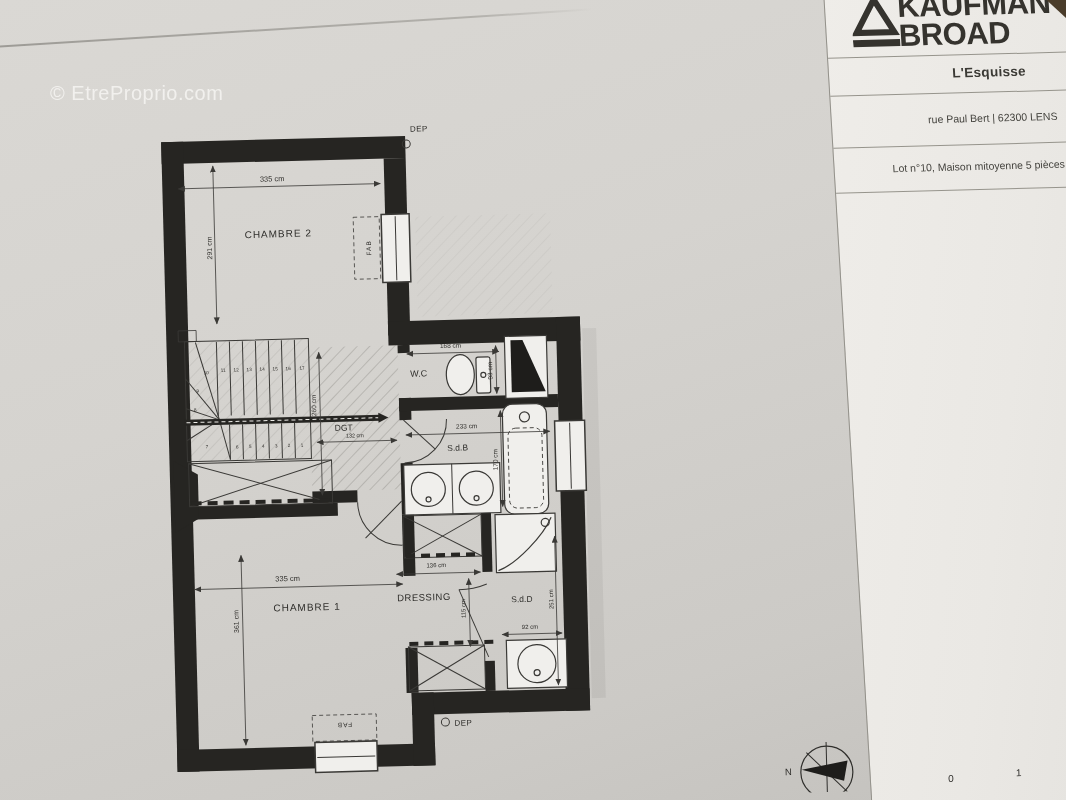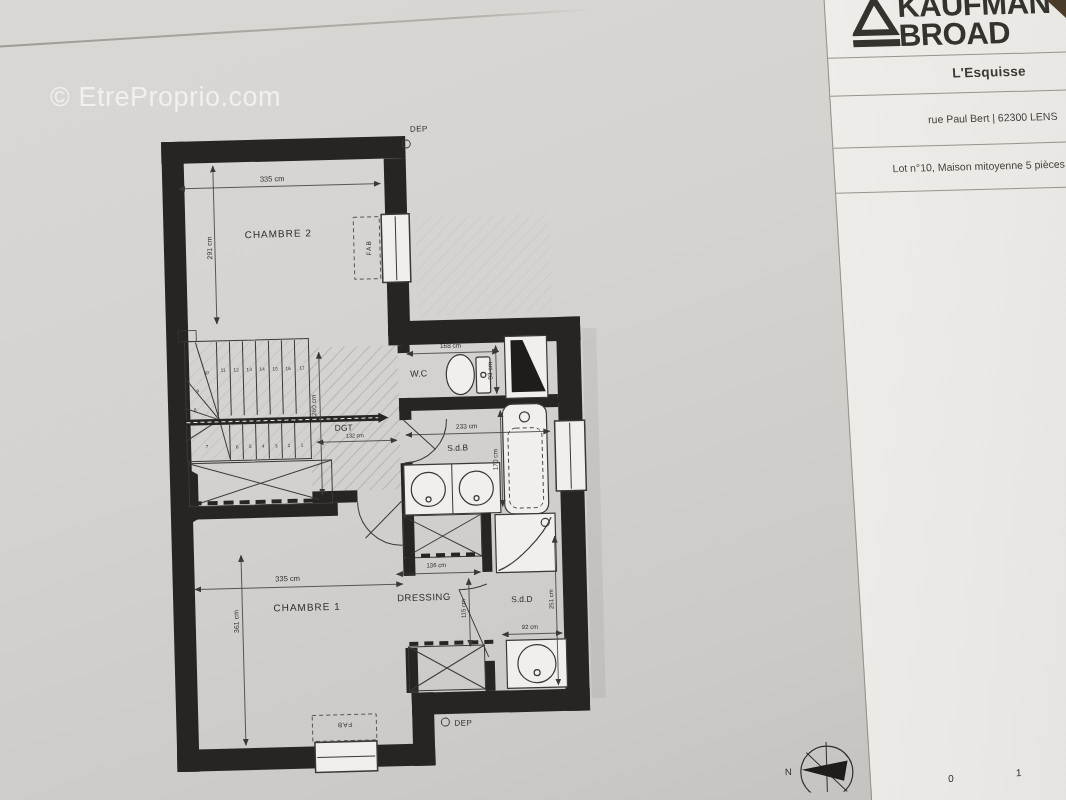--- a/index.html
+++ b/index.html
@@ -14,21 +14,21 @@
   .pdiv{position:absolute;left:0;width:100%;height:1px;background:#96948c;}
   .prow{position:absolute;left:0;width:100%;color:#45443f;white-space:nowrap;}
   #brand-text{position:absolute;left:72px;top:0px;line-height:29px;font-size:31px;
               font-weight:bold;letter-spacing:-0.5px;color:#35332e;white-space:nowrap;}
   #program-row{top:86px;height:38px;line-height:38px;text-align:center;padding-left:40px;
                font-weight:bold;font-size:13.5px;color:#3b3a35;letter-spacing:.3px;box-sizing:border-box;}
   #address-row{top:124px;height:52px;line-height:52px;text-align:center;padding-left:42px;
                font-size:10.5px;box-sizing:border-box;}
   #lot-row{top:176px;height:45px;line-height:45px;padding-left:58px;font-size:10.5px;box-sizing:border-box;}
   
-  #watermark{position:absolute;left:50px;top:82px;font-size:27px;letter-spacing:.5px;
+  #watermark{position:absolute;left:50px;top:82px;font-size:20px;letter-spacing:.5px;
              color:rgba(246,245,242,0.85);z-index:40;}
   #paper-edge{position:absolute;left:-6px;top:46px;width:600px;height:2px;z-index:30;
               background:linear-gradient(to right,#9d9b96,#b2b0ab 80%,rgba(178,176,171,0));
               transform:rotate(-3.6deg);transform-origin:left center;}
   #corner-dark{position:absolute;right:0;top:0;width:30px;height:18px;z-index:45;
                background:#4a3c2a;clip-path:polygon(35% 0,100% 0,100% 100%);}
   svg{position:absolute;left:0;top:0;}
   text{font-family:"Liberation Sans",sans-serif;fill:#2f2e2b;}
 </style>
 </head>

